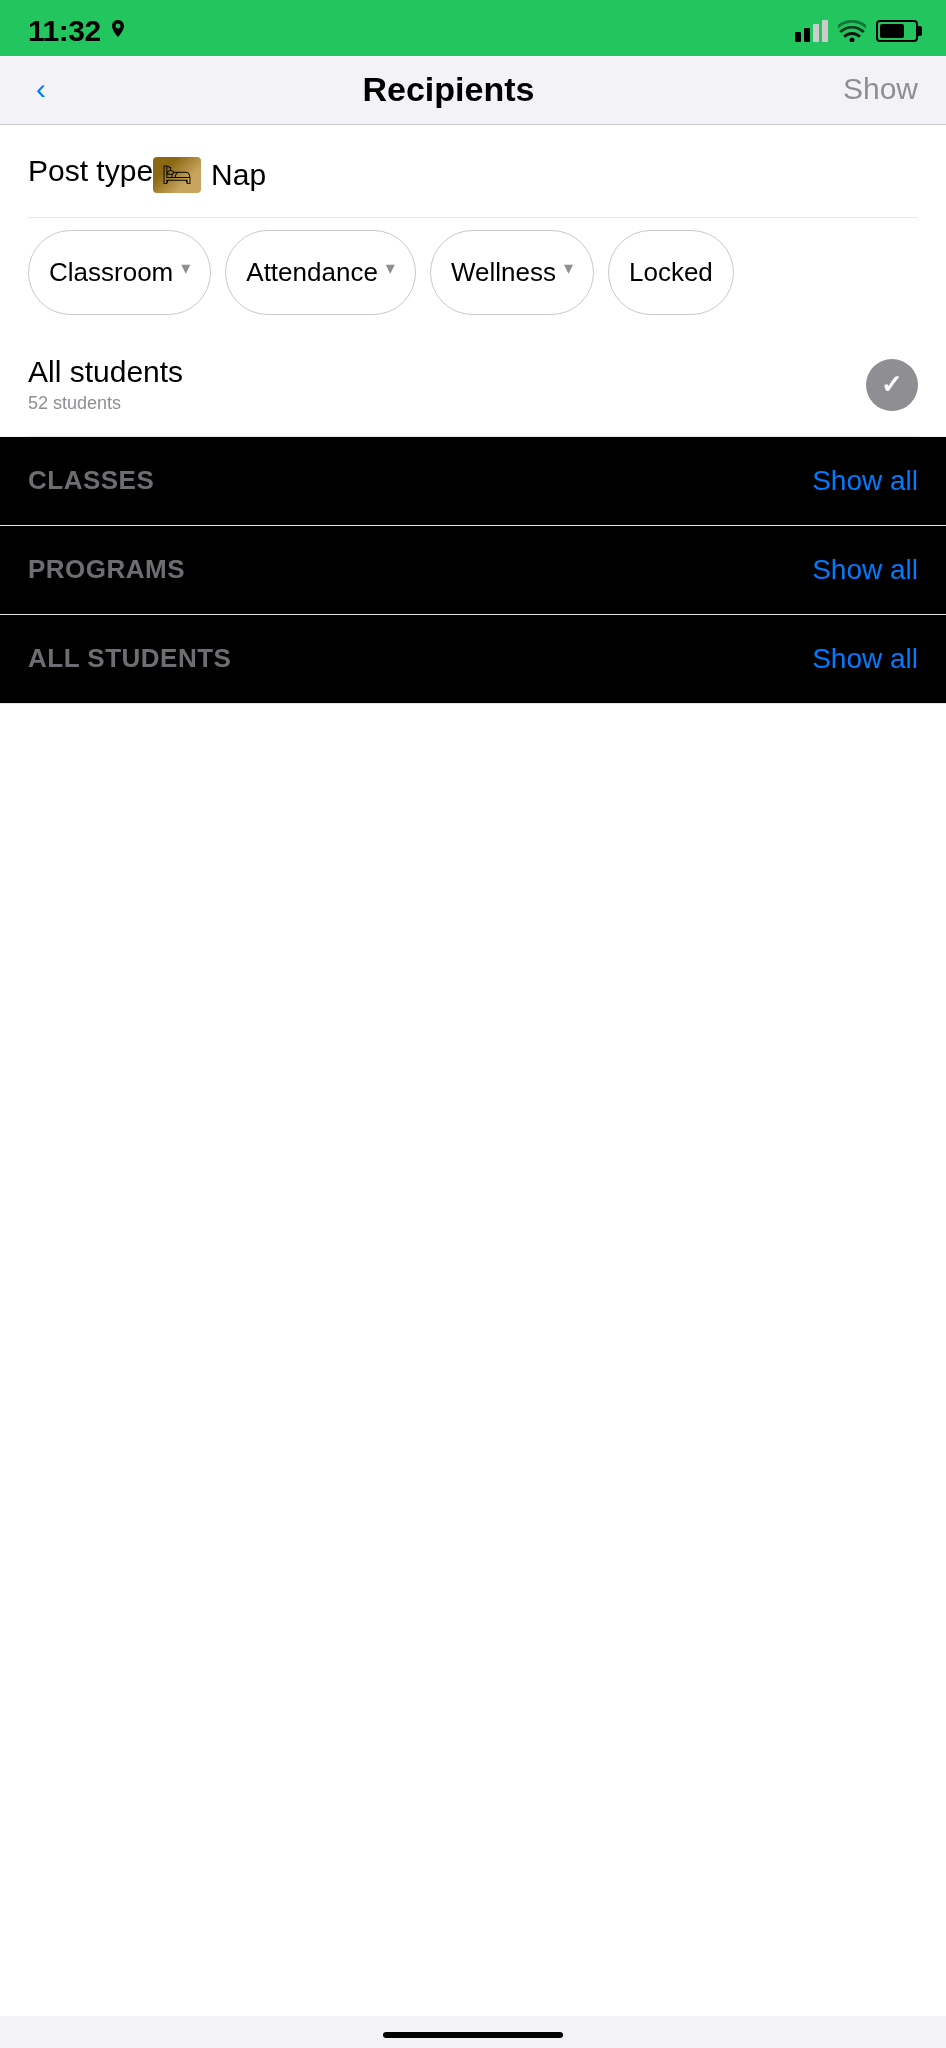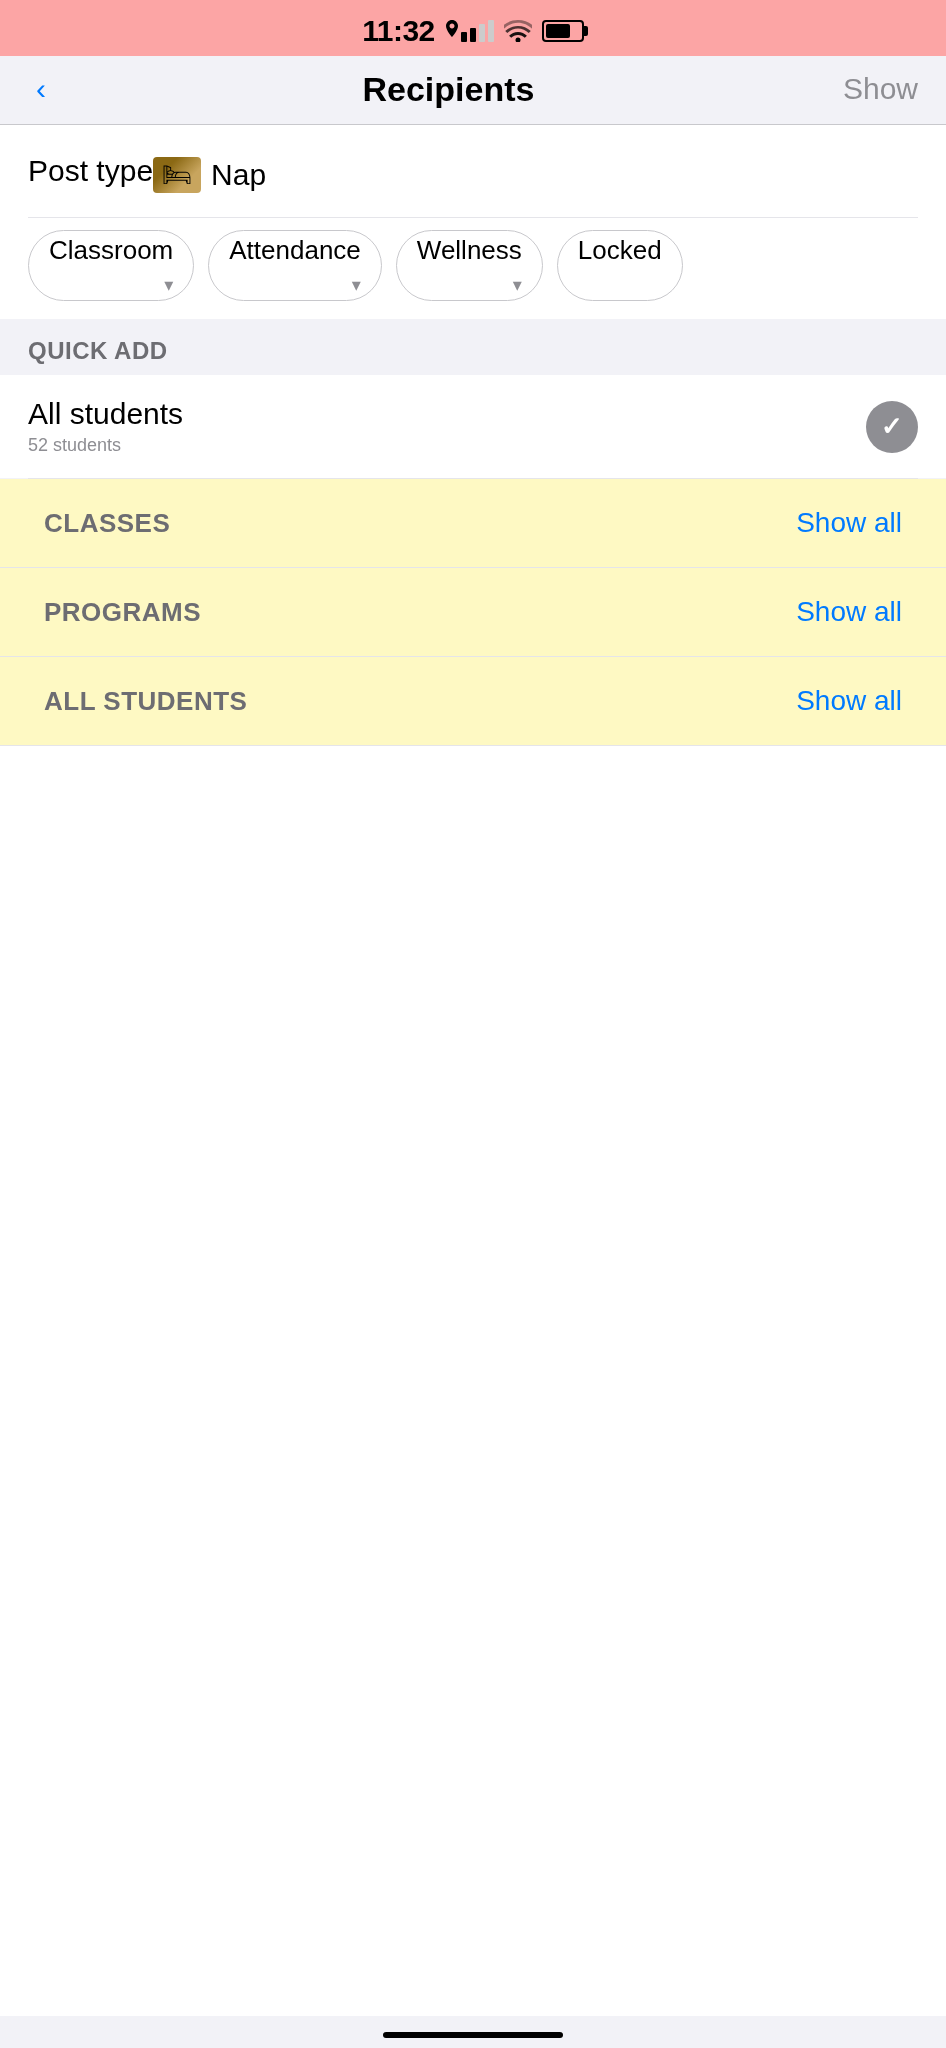--- a/index.html
+++ b/index.html
@@ -14,24 +14,24 @@
       font-family: -apple-system, BlinkMacSystemFont, 'SF Pro Text', 'Helvetica Neue', sans-serif;
       width: 946px;
       min-height: 2048px;
       display: flex;
       flex-direction: column;
     }
 
     
     .status-bar {
       display: flex;
-      justify-content: center;
+      justify-content: space-between;
       align-items: center;
       padding: 14px 28px 8px 28px;
-      background: #fca5a5;
+      background: #22c55e;
     }
 
     .status-time {
       font-size: 30px;
       font-weight: 700;
       color: #000;
       letter-spacing: -0.5px;
     }
 
     .status-icons {
@@ -211,31 +211,30 @@
     .filter-chips {
       display: flex;
       gap: 14px;
       padding: 12px 28px 18px 28px;
       background: #fff;
       overflow-x: auto;
     }
 
     .filter-chip {
       display: flex;
-      align-items: flex-end;
+      align-items: flex-start;
       gap: 8px;
-      padding: 4px 20px;
+      padding: 26px 20px;
       border: 1.5px solid #c8c8cc;
       border-radius: 50px;
       font-size: 26px;
       color: #000;
       cursor: pointer;
       white-space: nowrap;
       background: #fff;
-      flex-direction: column;
     }
 
     .chip-chevron {
       font-size: 18px;
       color: #8e8e93;
     }
 
     
     .section-bg {
       background: #f2f2f7;
@@ -292,23 +291,22 @@
     .checkmark {
       color: #fff;
       font-size: 26px;
       font-weight: 700;
     }
 
     
     .section-row {
       display: flex;
       justify-content: space-between;
-      align-items: center;
-      padding: 28px 44px;
-      background: #fef9c3;
+      padding: 28px 28px;
+      background: #000000;
       border-bottom: 1px solid #e5e5ea;
     }
 
     .section-title {
       font-size: 26px;
       font-weight: 700;
       color: #6d6d72;
       letter-spacing: 0.5px;
       text-transform: uppercase;
     }
@@ -410,23 +408,20 @@
     <div class="filter-chip">
       <span>Wellness</span>
       <span class="chip-chevron">▾</span>
     </div>
     <div class="filter-chip">
       <span>Locked</span>
     </div>
   </div>
 
   <div class="section-bg">
-    <div class="quick-add-header">
-      <span class="quick-add-label">QUICK ADD</span>
-    </div>
     <div class="all-students-row">
       <div class="all-students-info">
         <span class="all-students-title">All students</span>
         <span class="all-students-count">52 students</span>
       </div>
       <div class="checkmark-circle">
         <span class="checkmark">✓</span>
       </div>
     </div>
     <div class="students-divider"></div>

